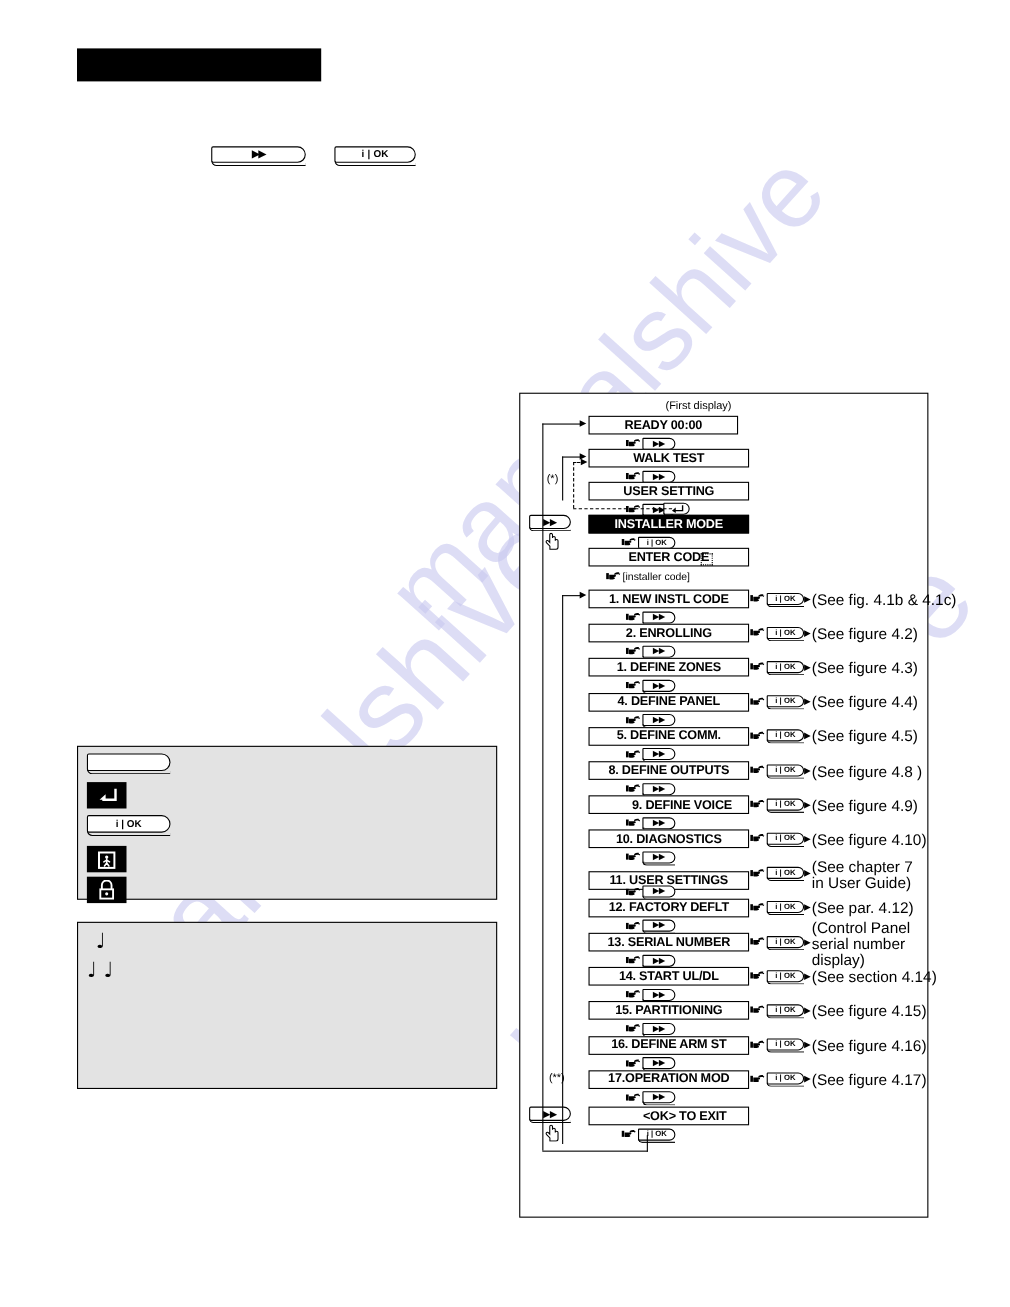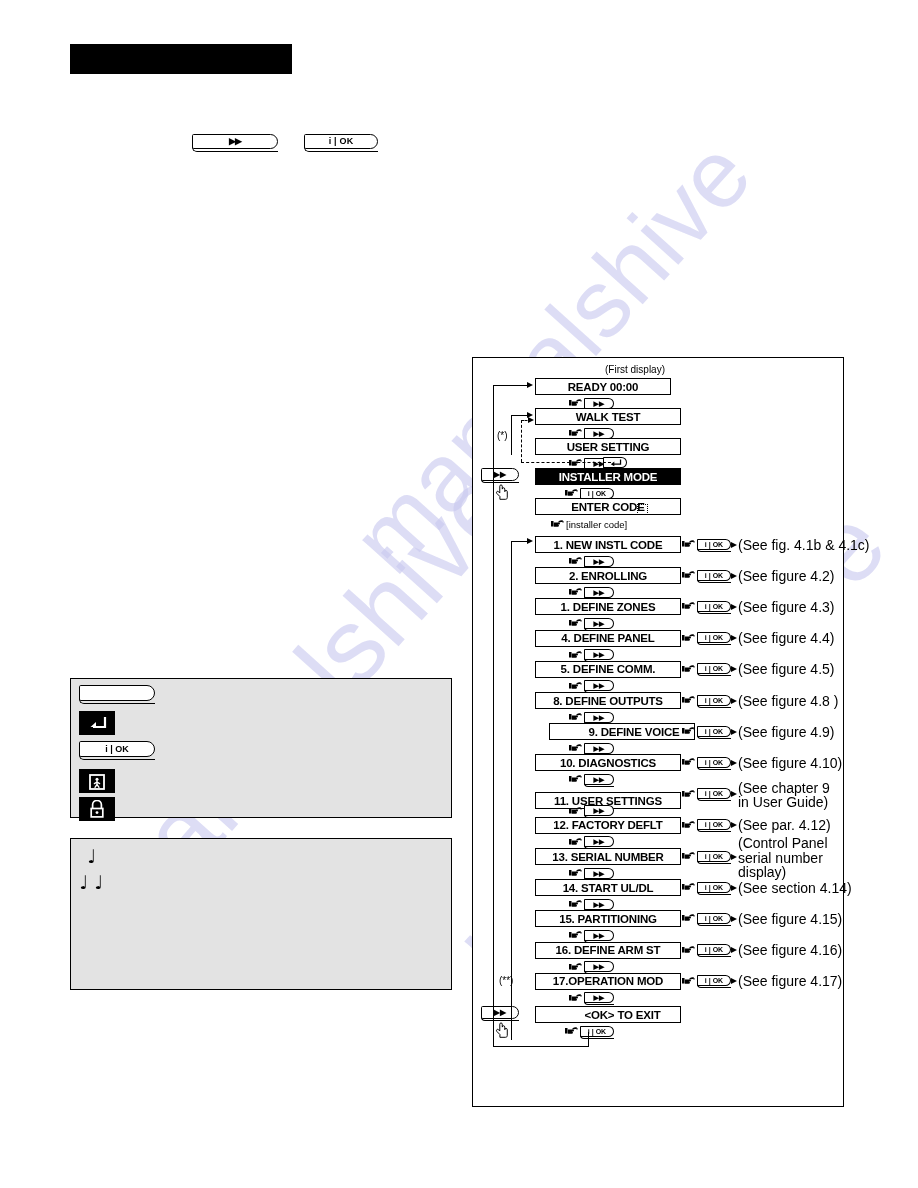--- a/index.html
+++ b/index.html
@@ -490,21 +490,21 @@
       <div class="step" style="left:96px;top:353px;">
         <span class="hand">
           <svg width="13" height="10" viewBox="0 0 26 20">
             <rect x="0" y="4" width="5" height="11" fill="#000"></rect>
             <path d="M6 7 h9 c2 0 3 1 3 2 0 1 -1 2 -3 2 h-4 c3 0 5 1 5 2.4 0 1.3 -1.6 2.1 -4.2 2.1 H7 c-1 0 -1.4 -.5 -1.4 -1.2 V7 Z" fill="#000"></path>
             <path d="M15 4.5 c3 -2 6 -2.6 9 -1.6 l-1 1.6 3 .4 -1.6 2.6 -1.4 -1.2 c-2.6 -.7 -5.4 -.2 -8 1.2 Z" fill="#000"></path>
           </svg>
         </span>
         <span class="mini-key">▶▶</span>
       </div>
-      <div class="disp" style="left:76px;top:365.2px;width:146px;padding-left:24px;">9. DEFINE VOICE</div>
+      <div class="disp" style="left:62px;top:365.2px;width:146px;padding-left:24px;">9. DEFINE VOICE</div>
       <div class="step" style="left:209px;top:367.2px;">
         <span class="hand">
           <svg width="13" height="10" viewBox="0 0 26 20">
             <rect x="0" y="4" width="5" height="11" fill="#000"></rect>
             <path d="M6 7 h9 c2 0 3 1 3 2 0 1 -1 2 -3 2 h-4 c3 0 5 1 5 2.4 0 1.3 -1.6 2.1 -4.2 2.1 H7 c-1 0 -1.4 -.5 -1.4 -1.2 V7 Z" fill="#000"></path>
             <path d="M15 4.5 c3 -2 6 -2.6 9 -1.6 l-1 1.6 3 .4 -1.6 2.6 -1.4 -1.2 c-2.6 -.7 -5.4 -.2 -8 1.2 Z" fill="#000"></path>
           </svg>
         </span>
         <span class="mini-key wide">i | OK</span>
       </div>
@@ -553,21 +553,21 @@
           <svg width="13" height="10" viewBox="0 0 26 20">
             <rect x="0" y="4" width="5" height="11" fill="#000"></rect>
             <path d="M6 7 h9 c2 0 3 1 3 2 0 1 -1 2 -3 2 h-4 c3 0 5 1 5 2.4 0 1.3 -1.6 2.1 -4.2 2.1 H7 c-1 0 -1.4 -.5 -1.4 -1.2 V7 Z" fill="#000"></path>
             <path d="M15 4.5 c3 -2 6 -2.6 9 -1.6 l-1 1.6 3 .4 -1.6 2.6 -1.4 -1.2 c-2.6 -.7 -5.4 -.2 -8 1.2 Z" fill="#000"></path>
           </svg>
         </span>
         <span class="mini-key wide">i | OK</span>
       </div>
       <div class="arrow-r" style="left:258px;top:433.1px;"></div>
       <div class="see-ref" style="left:265px;top:422.6px;">
-        <div>(See chapter 9</div>
+        <div>(See chapter 7</div>
         <div>in User Guide)</div>
       </div>
       <div class="step" style="left:96px;top:446.6px;">
         <span class="hand">
           <svg width="13" height="10" viewBox="0 0 26 20">
             <rect x="0" y="4" width="5" height="11" fill="#000"></rect>
             <path d="M6 7 h9 c2 0 3 1 3 2 0 1 -1 2 -3 2 h-4 c3 0 5 1 5 2.4 0 1.3 -1.6 2.1 -4.2 2.1 H7 c-1 0 -1.4 -.5 -1.4 -1.2 V7 Z" fill="#000"></path>
             <path d="M15 4.5 c3 -2 6 -2.6 9 -1.6 l-1 1.6 3 .4 -1.6 2.6 -1.4 -1.2 c-2.6 -.7 -5.4 -.2 -8 1.2 Z" fill="#000"></path>
           </svg>
         </span>

